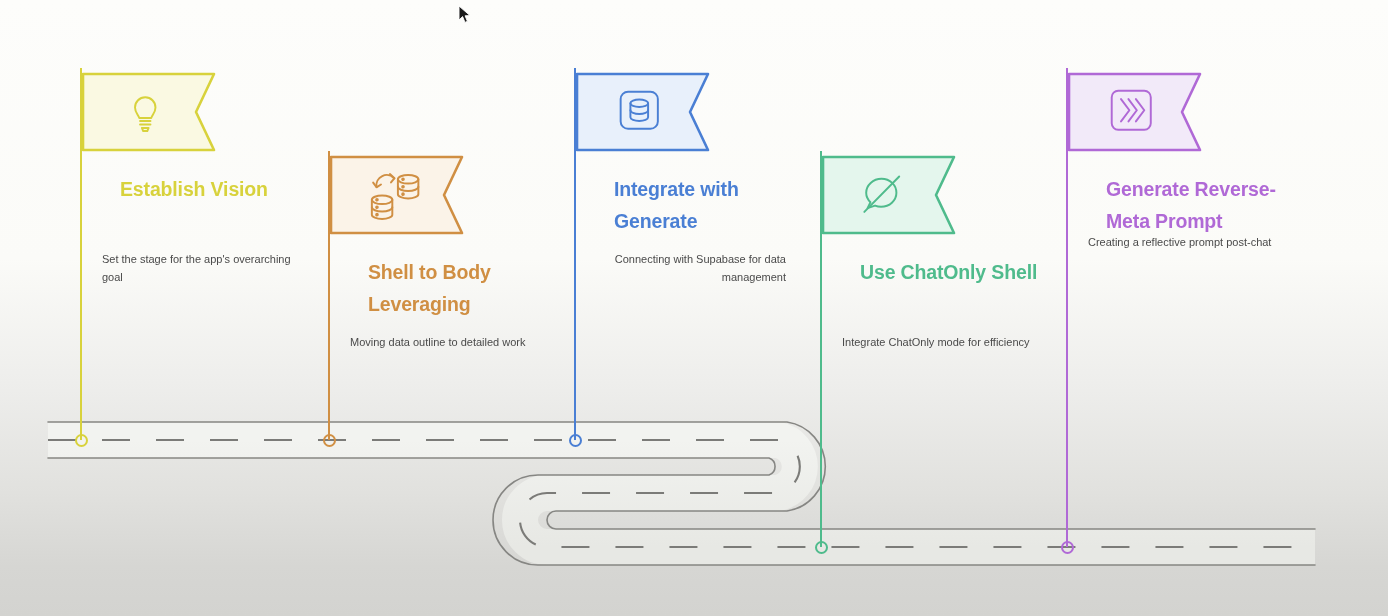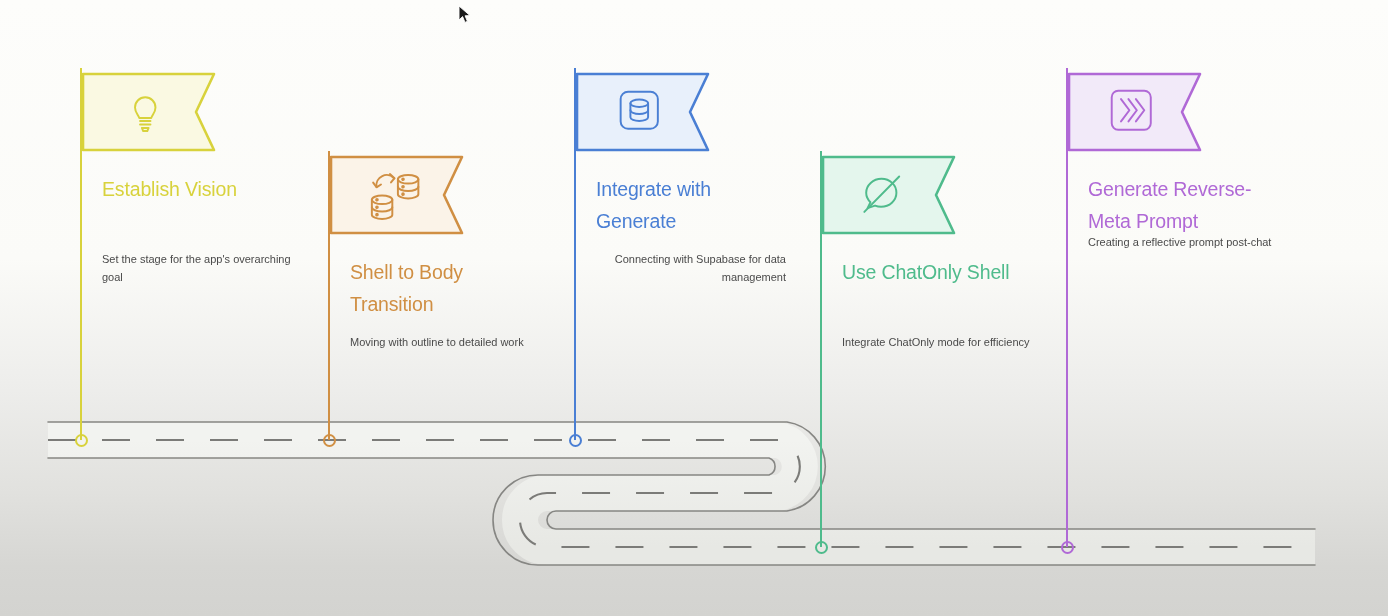--- a/index.html
+++ b/index.html
@@ -35,23 +35,23 @@
     width: 2px;
   }
   .flag {
     position: absolute;
     left: 0; top: 0;
     width: 140px; height: 88px;
   }
   .flag svg { display: block; width: 140px; height: 88px; }
   .m-title {
     position: absolute;
-    left: 22px;
+    left: 40px;
     font-size: 19.5px;
-    font-weight: normal;
+    font-weight: bold;
     line-height: 1.62;
     letter-spacing: -0.15px;
     width: 185px;
   }
   .m-desc {
     position: absolute;
     left: 22px;
     font-size: 11px;
     color: #4a4a4a;
     line-height: 1.62;
@@ -132,22 +132,22 @@
                   <circle cx="5.5" cy="14" r="0.9" fill="#d08f43"></circle>
                   <circle cx="5.5" cy="22" r="0.9" fill="#d08f43"></circle>
                 </g>
                 <path d="M7,18 a11,11 0 0 1 19,-9"></path>
                 <path d="M3.4,13.6 L7,18.6 L11.8,15.6"></path>
                 <path d="M21.4,4.4 L26.4,8.8 L22.6,13.4"></path>
               </g>
             </g>
           </svg>
         </div>
-        <div class="m-title" style="color: rgb(208, 143, 67); top: 106px;">Shell to Body Transition</div>
-        <div class="m-desc" style="top: 183px;">Moving with outline to detailed work</div>
+        <div class="m-title" style="color: rgb(208, 143, 67); top: 106px;">Shell to Body Leveraging</div>
+        <div class="m-desc" style="top: 183px;">Moving data outline to detailed work</div>
       </div>
       <div class="milestone" style="left: 574px; top: 68px;">
         <div class="pole" style="height: 372px; background: rgb(74, 127, 212);"></div>
         <div class="flag">
           <svg viewBox="0 0 140 88" xmlns="http://www.w3.org/2000/svg">
             <path d="M3,6 L134,6 L116,44 L134,82 L3,82 Z" fill="#e8f0fb" stroke="#4a7fd4" stroke-width="2.6" stroke-linejoin="round"></path>
             <g transform="translate(42,19) scale(0.93)">
               <g fill="none" stroke="#4a7fd4" stroke-width="2.1" stroke-linecap="round" stroke-linejoin="round">
                 <rect x="5" y="5" width="40" height="40" rx="8"></rect>
                 <ellipse cx="25" cy="17.5" rx="9.5" ry="4"></ellipse>

